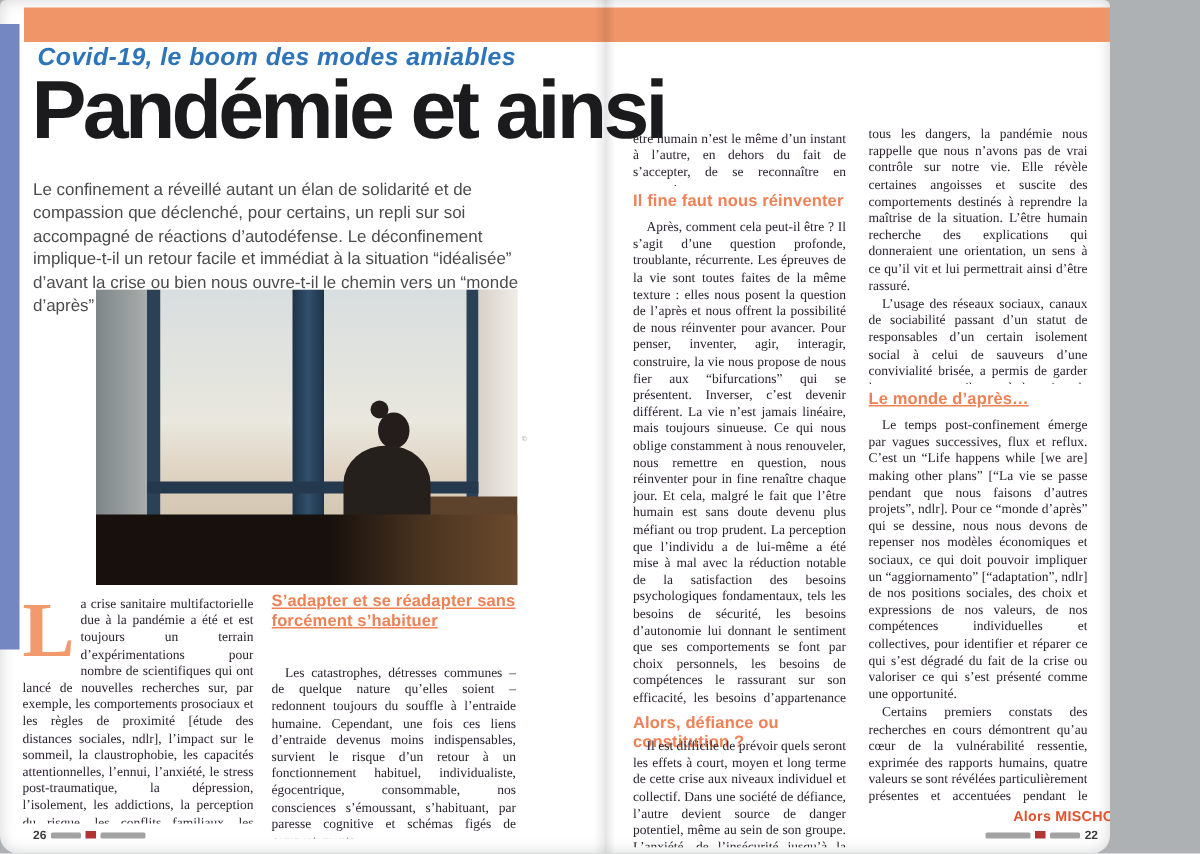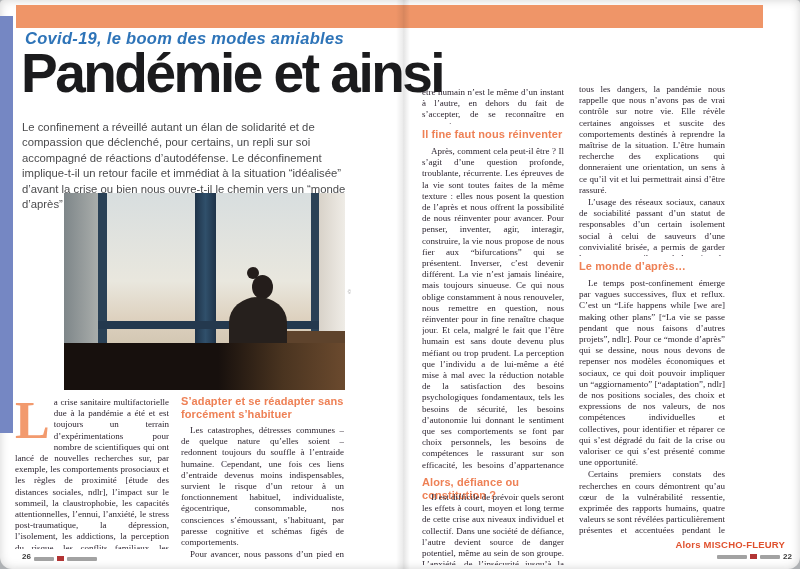--- a/index.html
+++ b/index.html
@@ -1,17 +1,17 @@
 <!DOCTYPE html>
 <html><head>
 <meta charset="utf-8">
 <style>
   html,body{margin:0;padding:0;}
   body{background:#aeb1b4;font-family:"Liberation Sans",sans-serif;}
-  .spread{position:relative;width:800px;height:569px;background:#fff;overflow:hidden;
+  .spread{position:relative;width:740px;height:569px;background:#fff;overflow:hidden;
           border-radius:4px 4px 12px 12px;box-shadow:inset 0 0 10px rgba(60,60,60,.22);}
   
   .band-orange{position:absolute;left:16px;top:5px;width:747px;height:23px;background:#ef9568;}
   .strip-blue{position:absolute;left:0;top:16px;width:13px;height:417px;background:#7587c3;}
   .fold{position:absolute;left:396px;top:0;width:14px;height:569px;
         background:linear-gradient(90deg,rgba(0,0,0,0),rgba(0,0,0,.07) 45%,rgba(0,0,0,.10) 55%,rgba(0,0,0,0));}
   
   .kicker{position:absolute;left:25px;top:29px;font:italic 700 16.5px "Liberation Sans",sans-serif;
           color:#2e74b8;letter-spacing:.3px;}
   .title{position:absolute;top:46px;margin:0;font:700 55px/1 "Liberation Sans",sans-serif;
@@ -55,27 +55,27 @@
   .dropcap{float:left;font:700 52px/44px "Liberation Serif",serif;color:#f29a6e;padding:2px 4px 0 0;}
   .oh{font:700 11px/12.5px "Liberation Sans",sans-serif;color:#ee8156;margin:0;letter-spacing:.1px;}
   
   .abs{position:absolute;left:0;right:0;overflow:hidden;}
   .r1-lead{top:0;height:37px;}
   .r1-h1{position:absolute;top:41px;left:0;right:0;}
   .r1-b1{top:59px;height:324px;}
   .r1-h2{position:absolute;top:389px;left:0;right:0;}
   .r1-b2{top:405px;height:73px;}
   .r2-b1{top:0;height:172px;}
-  .r2-h1{position:absolute;top:176px;left:0;right:0;}
+  .r2-h1{position:absolute;top:176px;left:0;right:0;text-decoration:underline;}
   .r2-b2{top:194px;height:258px;}
   .signature{position:absolute;left:600px;top:539px;width:185px;text-align:right;
         font:700 9.5px "Liberation Sans",sans-serif;color:#e0512e;letter-spacing:.2px;}
   
   .footer{position:absolute;top:552px;display:flex;align-items:center;gap:3px;}
-  .footer-left{left:22px;align-items:flex-end;}
+  .footer-left{left:22px;}
   .footer-right{right:8px;}
   .pageno{font:700 8px "Liberation Sans",sans-serif;color:#3a3a3a;}
   .blob{display:inline-block;height:4px;background:#a2a2a2;border-radius:1px;}
   .blob-a{width:20px;} .blob-b{width:30px;}
   .redmark{display:inline-block;width:7px;height:5px;background:#b23434;}
 </style>
 </head>
 <body>
 
 <div class="spread">
@@ -103,21 +103,21 @@
     <div class="ph ph-torso"></div>
     <div class="ph ph-bottom"></div>
   </div>
   <div class="photo-credit">©</div>
 
   <div class="col colL1">
     <p class="para noindent"><span class="dropcap">L</span><span>a crise sanitaire multifactorielle due à la pandémie a été et est toujours un terrain d’expérimentations pour nombre de scientifiques qui ont lancé de nouvelles recherches sur, par exemple, les comportements prosociaux et les règles de proximité [étude des distances sociales, ndlr], l’impact sur le sommeil, la claustrophobie, les capacités attentionnelles, l’ennui, l’anxiété, le stress post-traumatique, la dépression, l’isolement, les addictions, la perception du risque, les conflits familiaux, les valeurs, les croyances, etc. Ces études n’ont pas encore de réponses finalisées. Il faudra beaucoup de temps pour analyser, comprendre et gérer ces bouleversements de vie, dans la mesure où ils sont saisissables dans leur complexité.</span></p>
   </div>
 
   <div class="col colL2">
-    <h3 class="oh" style="margin-bottom:5px;">S’adapter et se réadapter sans forcément s’habituer</h3>
+    <h3 class="oh" style="margin-bottom:23px;text-decoration:underline;">S’adapter et se réadapter sans forcément s’habituer</h3>
     <p class="para">Les catastrophes, détresses communes – de quelque nature qu’elles soient – redonnent toujours du souffle à l’entraide humaine. Cependant, une fois ces liens d’entraide devenus moins indispensables, survient le risque d’un retour à un fonctionnement habituel, individualiste, égocentrique, consommable, nos consciences s’émoussant, s’habituant, par paresse cognitive et schémas figés de comportements.</p>
     <p class="para">Pour avancer, nous passons d’un pied en équilibre à l’autre pied en déséquilibre… C’est cette instabilité existentielle globale, de tension en tension, qui oblige l’être humain à réagir, s’adapter et se réadapter, car pas deux êtres humains n’ont la même constitution psychologique, pas un seul</p>
   </div>
 
   <div class="col colR1">
     <div class="abs r1-lead">
       <p class="para noindent">être humain n’est le même d’un instant à l’autre, en dehors du fait de s’accepter, de se reconnaître en apprentissage permanent…</p>
     </div>
     <h3 class="oh r1-h1">Il fine faut nous réinventer</h3>
     <div class="abs r1-b1">

